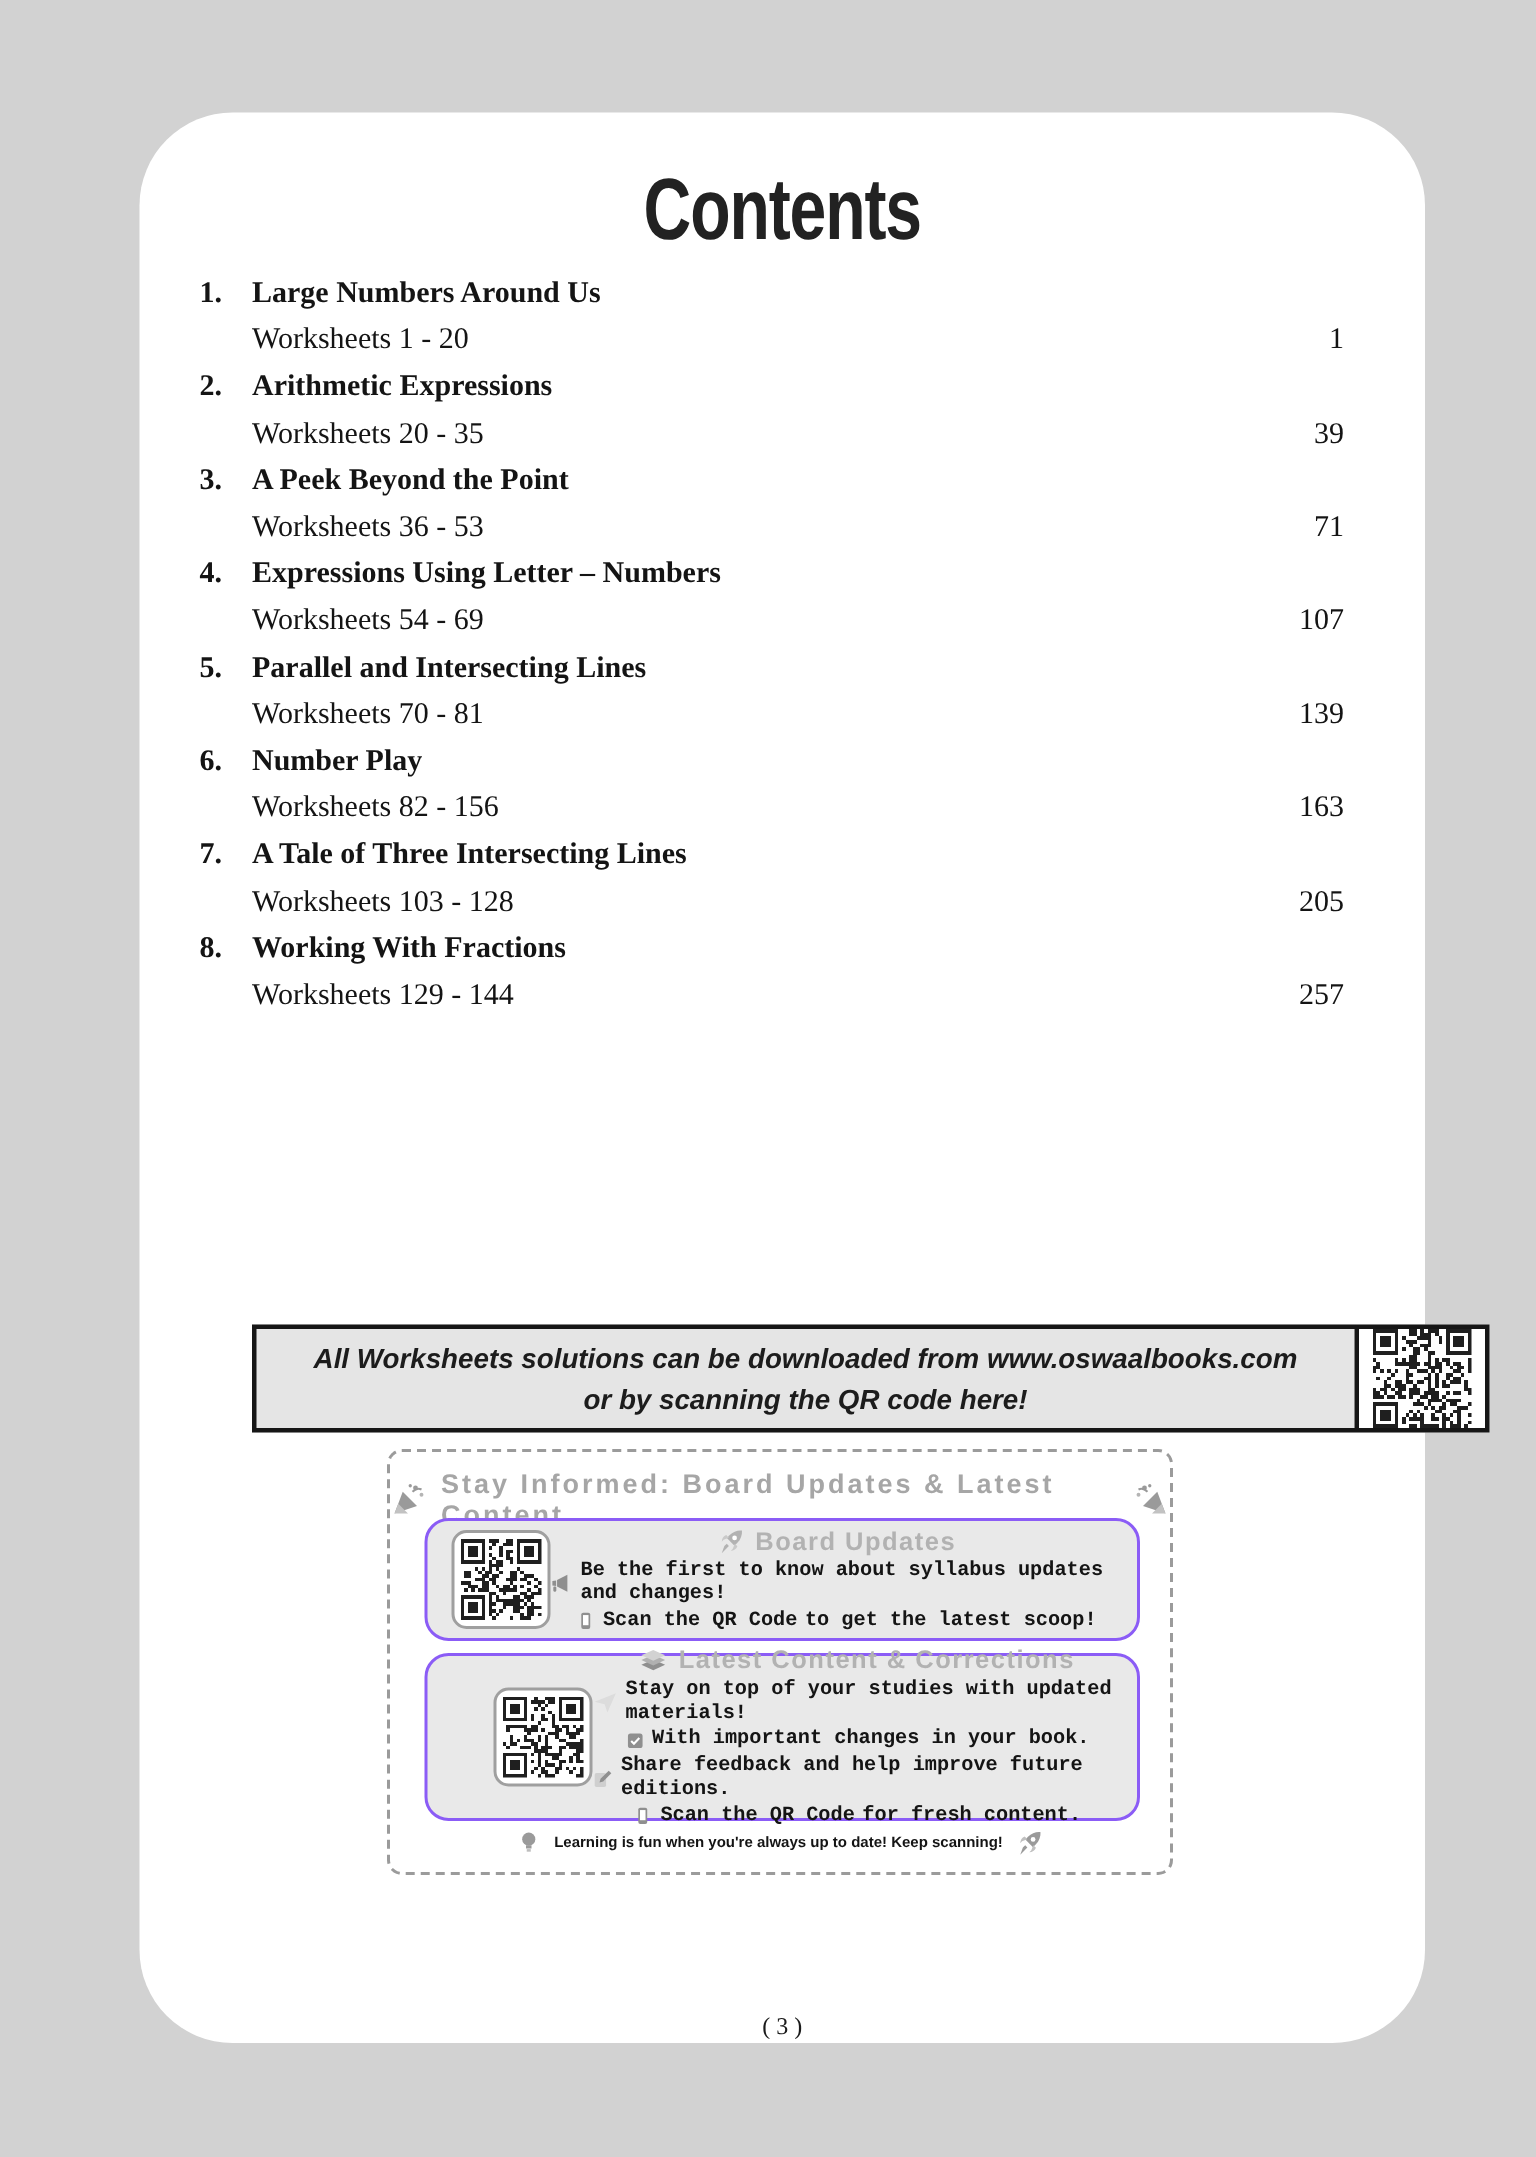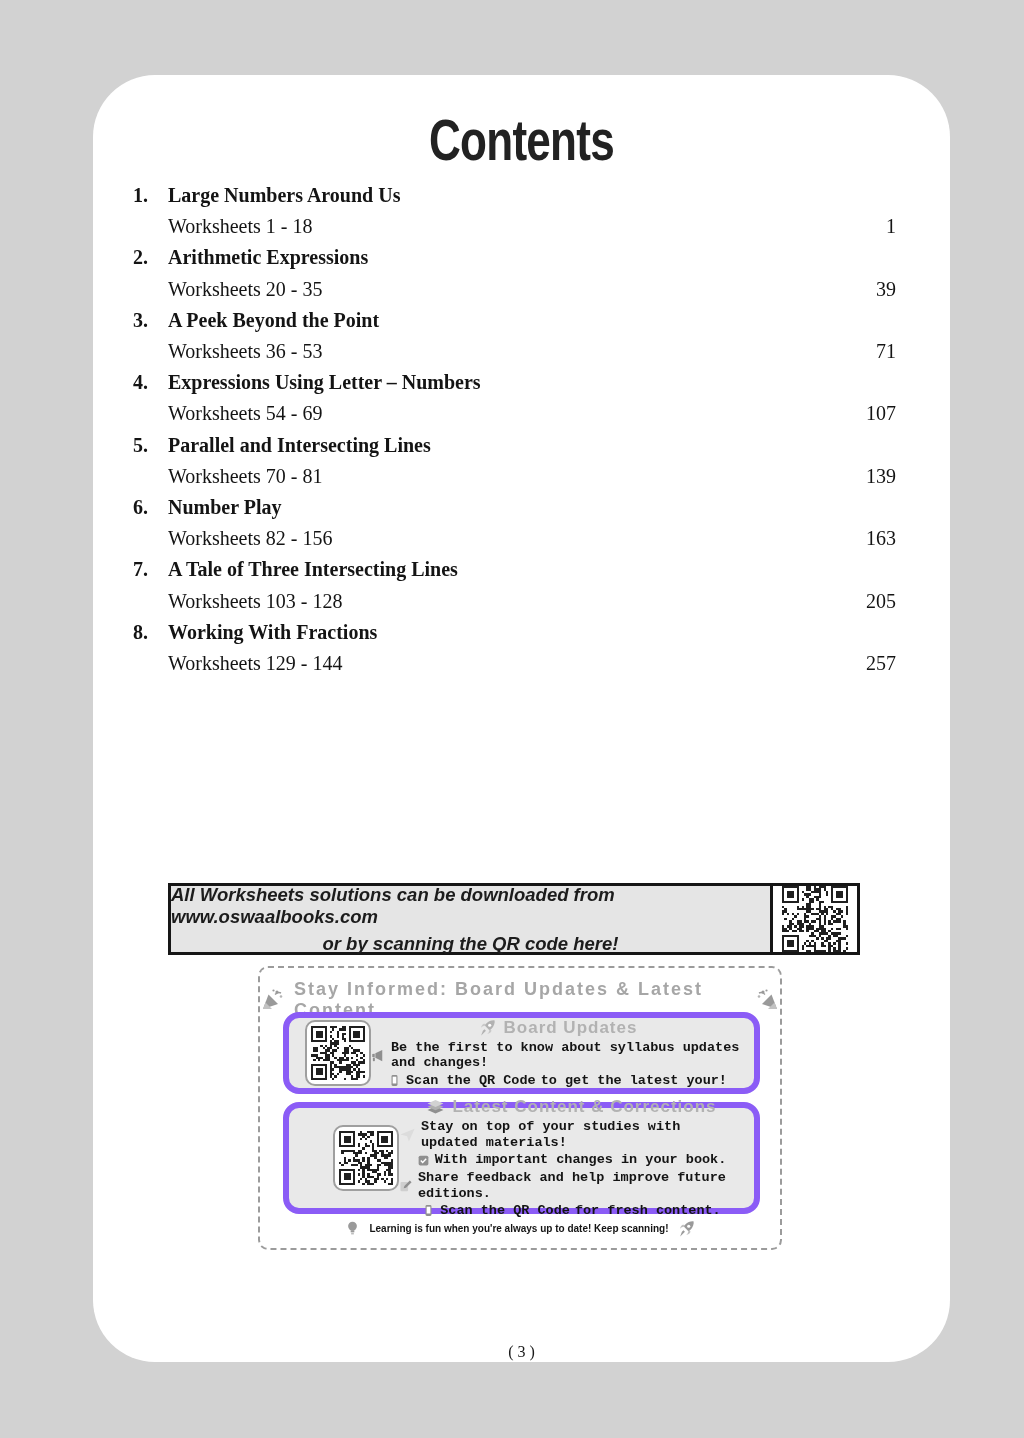--- a/index.html
+++ b/index.html
@@ -25,21 +25,21 @@
     position:absolute;top:105px;left:40px;right:54px;
     font-family:"Liberation Serif",serif;font-size:20px;color:#141414;
   }
   .toc-line{height:31.2px;display:flex;align-items:center;}
   .toc-num{width:35px;font-weight:bold;}
   .toc-indent{width:35px;}
   .toc-title{font-weight:bold;}
   .toc-page{margin-left:auto;}
   
   .banner{
-    position:absolute;left:75px;top:808px;width:692px;height:72px;
+    position:absolute;left:75px;top:808px;width:825px;height:72px;
     display:flex;border:3px solid #161616;box-sizing:border-box;background:#e5e5e5;
   }
   .banner-text{
     flex:1;display:flex;flex-direction:column;justify-content:center;align-items:center;
     gap:5px;font-style:italic;font-weight:600;font-size:18.5px;color:#1c1c1c;
   }
   .banner-qr{
     width:84px;border-left:3px solid #161616;background:#ffffff;
     display:flex;align-items:center;justify-content:center;
   }
@@ -47,21 +47,21 @@
   .stay{
     position:absolute;left:165px;top:891px;width:524px;height:284px;
     border:2.5px dashed #9b9b9b;border-radius:10px;box-sizing:border-box;
   }
   .stay-heading{
     margin-top:11px;display:flex;align-items:center;justify-content:center;gap:10px;
     color:#a6a6a6;font-weight:800;font-size:18px;letter-spacing:2px;
   }
   .info-box{
     position:absolute;left:23px;right:20px;background:#e9e9e9;
-    border:6px solid #8b5cf6;border-radius:16px;box-sizing:border-box;
+    border:2px solid #8b5cf6;border-radius:16px;box-sizing:border-box;
     display:flex;align-items:center;padding:6px 10px;
   }
   .box1{top:44px;height:82px;}
   .box2{top:134px;height:112px;padding-left:38px;}
   .qr-tile{
     width:62px;height:62px;background:#ffffff;border:2px solid #9f9f9f;border-radius:10px;
     display:flex;align-items:center;justify-content:center;margin-left:6px;flex:0 0 auto;
   }
   .box-text{flex:1;display:flex;flex-direction:column;align-items:center;justify-content:center;gap:2px;}
   .box-title{
@@ -94,21 +94,21 @@
   <div class="page-title">Contents</div>
 
   <div class="toc">
   <div class="toc-item">
     <div class="toc-line">
       <span class="toc-num">1.</span>
       <span class="toc-title">Large Numbers Around Us</span>
     </div>
     <div class="toc-line">
       <span class="toc-indent"></span>
-      <span class="toc-ws">Worksheets 1 - 18</span>
+      <span class="toc-ws">Worksheets 1 - 20</span>
       <span class="toc-page">1</span>
     </div>
   </div>
 
   <div class="toc-item">
     <div class="toc-line">
       <span class="toc-num">2.</span>
       <span class="toc-title">Arithmetic Expressions</span>
     </div>
     <div class="toc-line">
@@ -860,21 +860,21 @@
           <span>Be the first to know about syllabus updates and changes!</span>
         </div>
         <div class="box-line">
           <span class="icon">
             <svg width="13" height="13" viewBox="0 0 24 24">
                 <rect x="6.5" y="2" width="11" height="20" rx="2.4" fill="#8f8f8f"></rect>
                 <rect x="8.6" y="5" width="6.8" height="12.5" fill="#fff"></rect>
               </svg>
           </span>
           <span class="xbold">Scan the QR Code</span>
-          <span>to get the latest your!</span>
+          <span>to get the latest scoop!</span>
         </div>
       </div>
     </div>
 
     <div class="info-box box2">
       <div class="qr-tile">
         <span class="icon">
             <svg width="54" height="54" viewBox="0 0 23 23" shape-rendering="crispEdges">
               <rect width="23" height="23" fill="#fff"></rect>
               <g fill="#1f1f1f">

